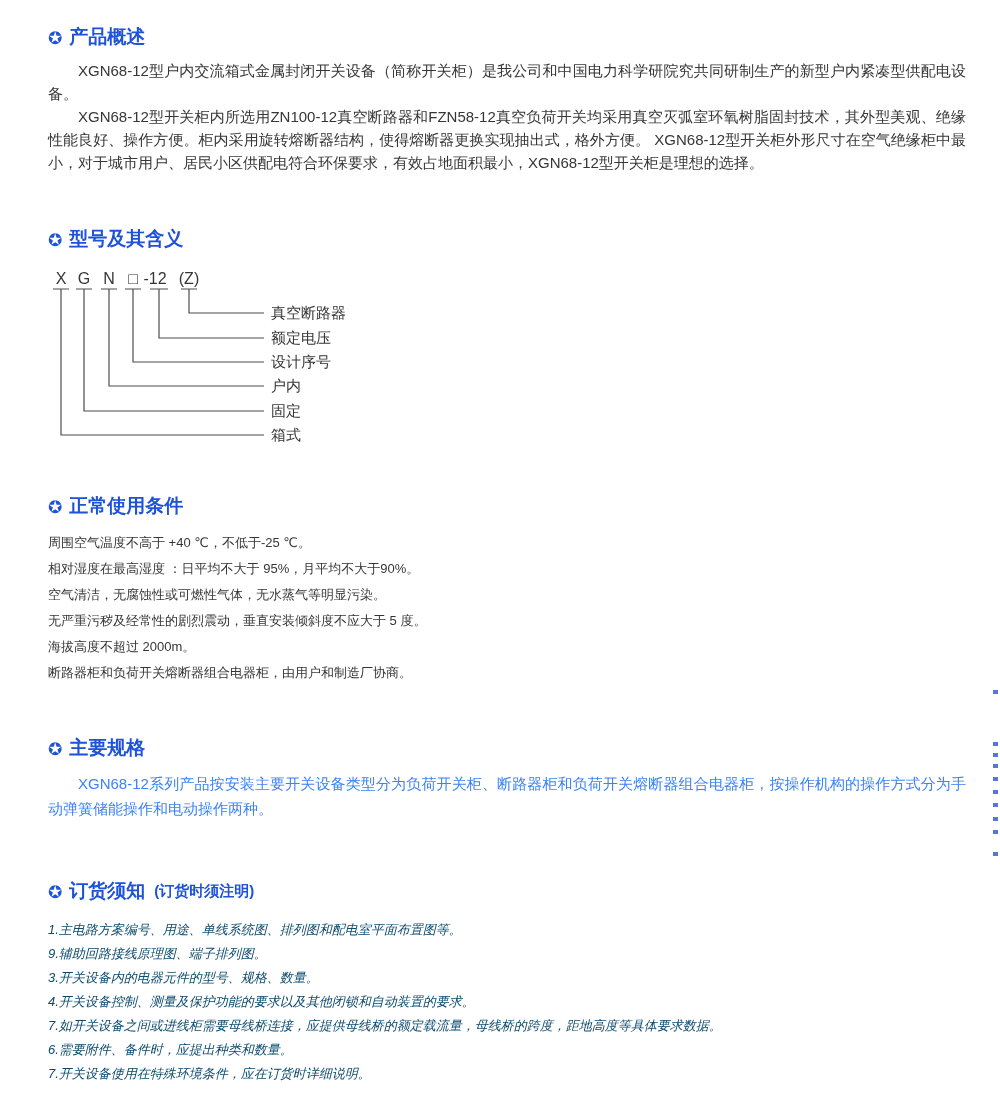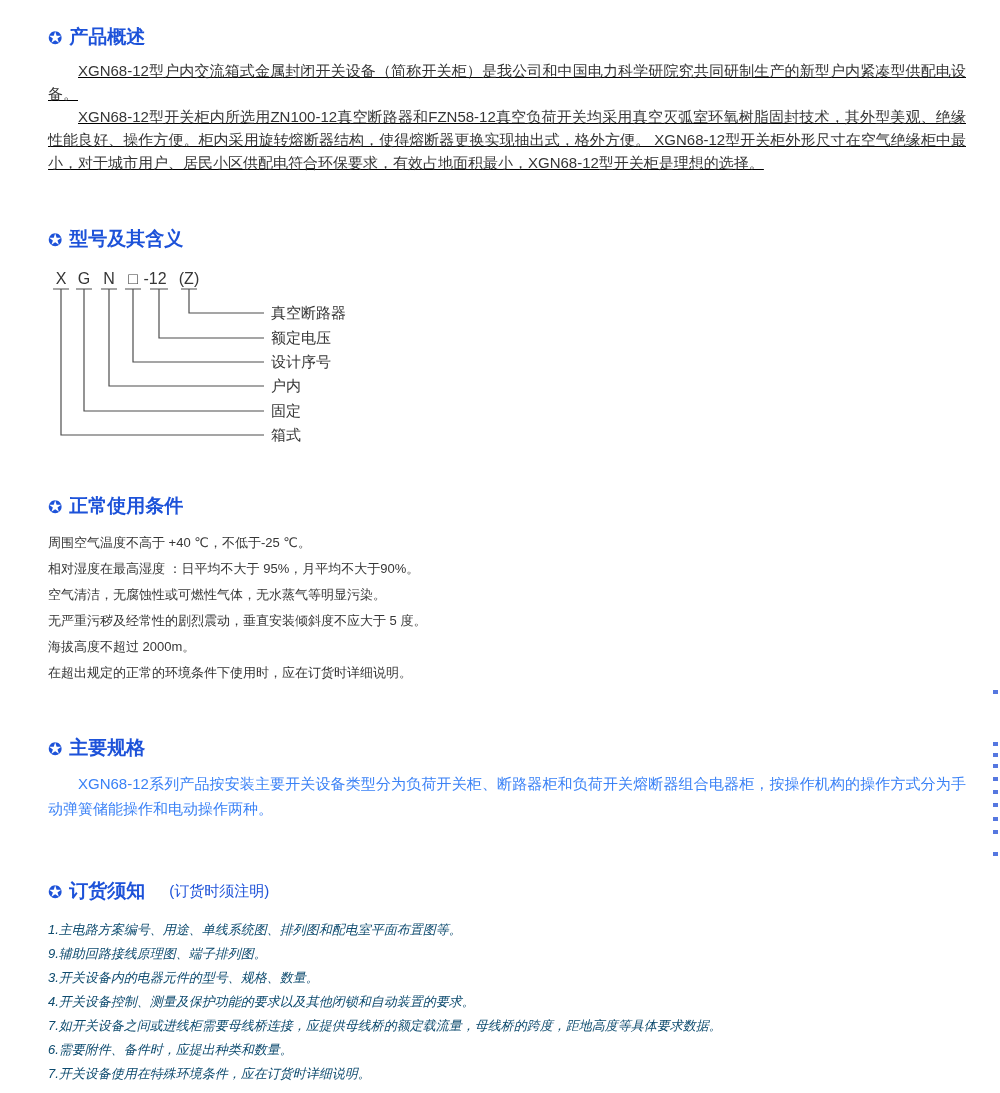--- a/index.html
+++ b/index.html
@@ -31,32 +31,32 @@
     line-height: 22px;
   }
   .sec-title .star {
     font-size: 17px;
     line-height: 1;
     font-weight: normal;
     transform: translateY(1px);
   }
   .sec-title .sub {
     font-size: 15px;
-    font-weight: normal;
-    margin-left: 17px;
+    font-weight: bold;
+    margin-left: 2px;
   }
   .para {
     margin: 0;
     font-size: 15px;
     line-height: 23px;
     color: #363636;
     text-align: justify;
     text-indent: 2em;
   }
-  .para-block { margin-top: 11px; text-decoration: underline; }
+  .para-block { margin-top: 11px; }
   .cond-lines { margin-top: 13px; }
   .cond-line {
     font-size: 13px;
     line-height: 26px;
     color: #363636;
   }
   .spec-para {
     margin-top: 12px;
     font-size: 15px;
     line-height: 25px;
@@ -149,21 +149,21 @@
     <h2 class="sec-title">
       <span class="star">✪</span>
       <span>正常使用条件</span>
     </h2>
     <div class="cond-lines">
       <div class="cond-line">周围空气温度不高于 +40 ℃，不低于-25 ℃。</div>
       <div class="cond-line">相对湿度在最高湿度 ：日平均不大于 95%，月平均不大于90%。</div>
       <div class="cond-line">空气清洁，无腐蚀性或可燃性气体，无水蒸气等明显污染。</div>
       <div class="cond-line">无严重污秽及经常性的剧烈震动，垂直安装倾斜度不应大于 5 度。</div>
       <div class="cond-line">海拔高度不超过 2000m。</div>
-      <div class="cond-line">在超出规定的正常的环境条件下使用时，应在订货时详细说明。</div>
+      <div class="cond-line">断路器柜和负荷开关熔断器组合电器柜，由用户和制造厂协商。</div>
     </div>
   </section>
 
   <section class="sec" style="top:737px">
     <h2 class="sec-title">
       <span class="star">✪</span>
       <span>主要规格</span>
     </h2>
     <p class="spec-para">XGN68-12系列产品按安装主要开关设备类型分为负荷开关柜、断路器柜和负荷开关熔断器组合电器柜，按操作机构的操作方式分为手动弹簧储能操作和电动操作两种。</p>
   </section>

